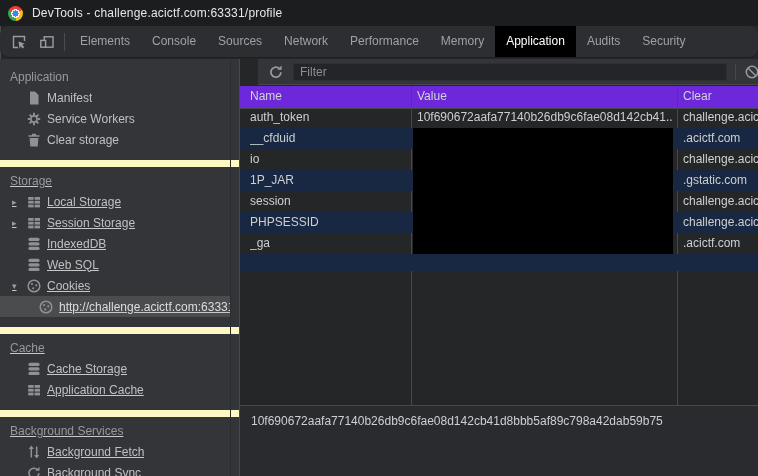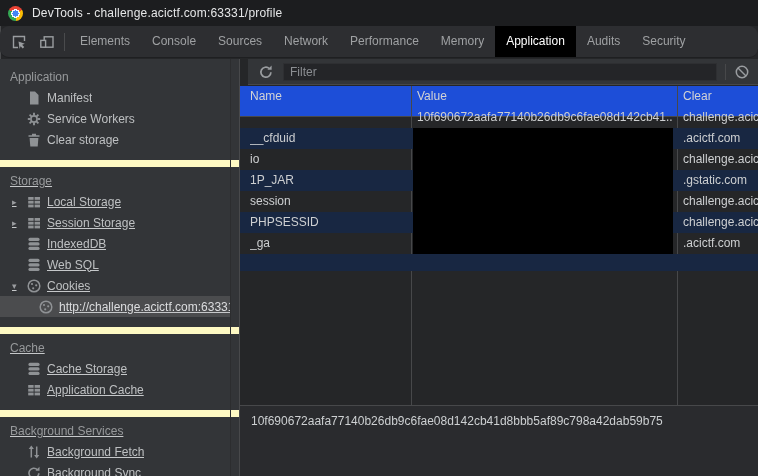--- a/index.html
+++ b/index.html
@@ -37,31 +37,31 @@
   .s-item { height:21px; display:flex; align-items:center; padding-left:12px; margin-right:9px;
             color:#bec0c2; white-space:nowrap; overflow:hidden; }
   .s-item.nested { padding-left:24px; }
   .s-item.selected { background:#4b4c4e; color:#dcdddf; }
   .expander { width:14px; flex:0 0 14px; font-size:9px; color:#9b9da0; }
   .s-icon { width:16px; flex:0 0 16px; height:16px; margin-right:5px; color:#8f9295; }
   .s-icon svg { display:block; }
   .s-label { overflow:hidden; }
   
   .main { position:relative; flex:1; background:#252628; overflow:hidden; }
-  .toolbar { position:absolute; top:0; left:8px; right:0; height:26px; background:#333538;
+  .toolbar { position:absolute; top:0; left:18px; right:0; height:26px; background:#333538;
              border-bottom:1px solid #47484a; display:flex; align-items:center; }
   .refresh-btn { width:16px; height:16px; margin-left:10px; color:#9a9da0; }
   .filter-input { position:absolute; left:35px; top:4px; width:434px; height:18px;
                   background:#242528; border:1px solid #2e2f32; color:#cfd1d3;
                   font-family:"Liberation Sans", sans-serif; font-size:12px; padding:0 6px; outline:none; }
   .filter-input::placeholder { color:#8b8e92; }
   .tb2-sep { position:absolute; left:477px; top:5px; width:1px; height:16px; background:#47484a; }
   .block-btn { position:absolute; left:486px; top:5px; width:16px; height:16px; color:#9a9da0; }
   
-  .grid-header { position:absolute; top:27px; left:0; right:0; height:31px; background:#1d4ed8;
+  .grid-header { position:absolute; top:27px; left:0; right:0; height:23px; background:#6d28d9;
                  border-bottom:1px solid #47484a; color:#d2d3d5; }
   .hcell, .gcell { position:absolute; top:0; height:100%; line-height:20px; white-space:nowrap; overflow:hidden; }
   .c0 { left:10px; width:158px; }
   .c1 { left:177px; width:256px; }
   .c2 { left:443px; right:0; }
   .grid-body { position:absolute; top:48px; left:0; right:0; bottom:71px; overflow:hidden; }
   .grow { position:relative; height:21px; color:#cdcfd1; }
   .grow .gcell { line-height:21px; }
   .grow.stripe { background:#182742; }
   .filler-row { position:absolute; left:0; right:0; top:147px; height:17px; background:#182742; }
@@ -320,20 +320,21 @@
       <div class="hcell c0">Name</div>
           <div class="hcell c1">Value</div>
           <div class="hcell c2">Clear</div>
         </div>
 
       <div class="grid-body">
         <div class="col-line l1"></div>
         <div class="col-line l2"></div>
         <div>
             <div class="grow">
+              <div class="gcell c0">auth_token</div>
               <div class="gcell c1">10f690672aafa77140b26db9c6fae08d142cb41...</div>
               <div class="gcell c2">challenge.acict</div>
             </div>
             <div class="grow stripe">
               <div class="gcell c0">__cfduid</div>
               <div class="gcell c1"></div>
               <div class="gcell c2">.acictf.com</div>
             </div>
             <div class="grow">
               <div class="gcell c0">io</div>

